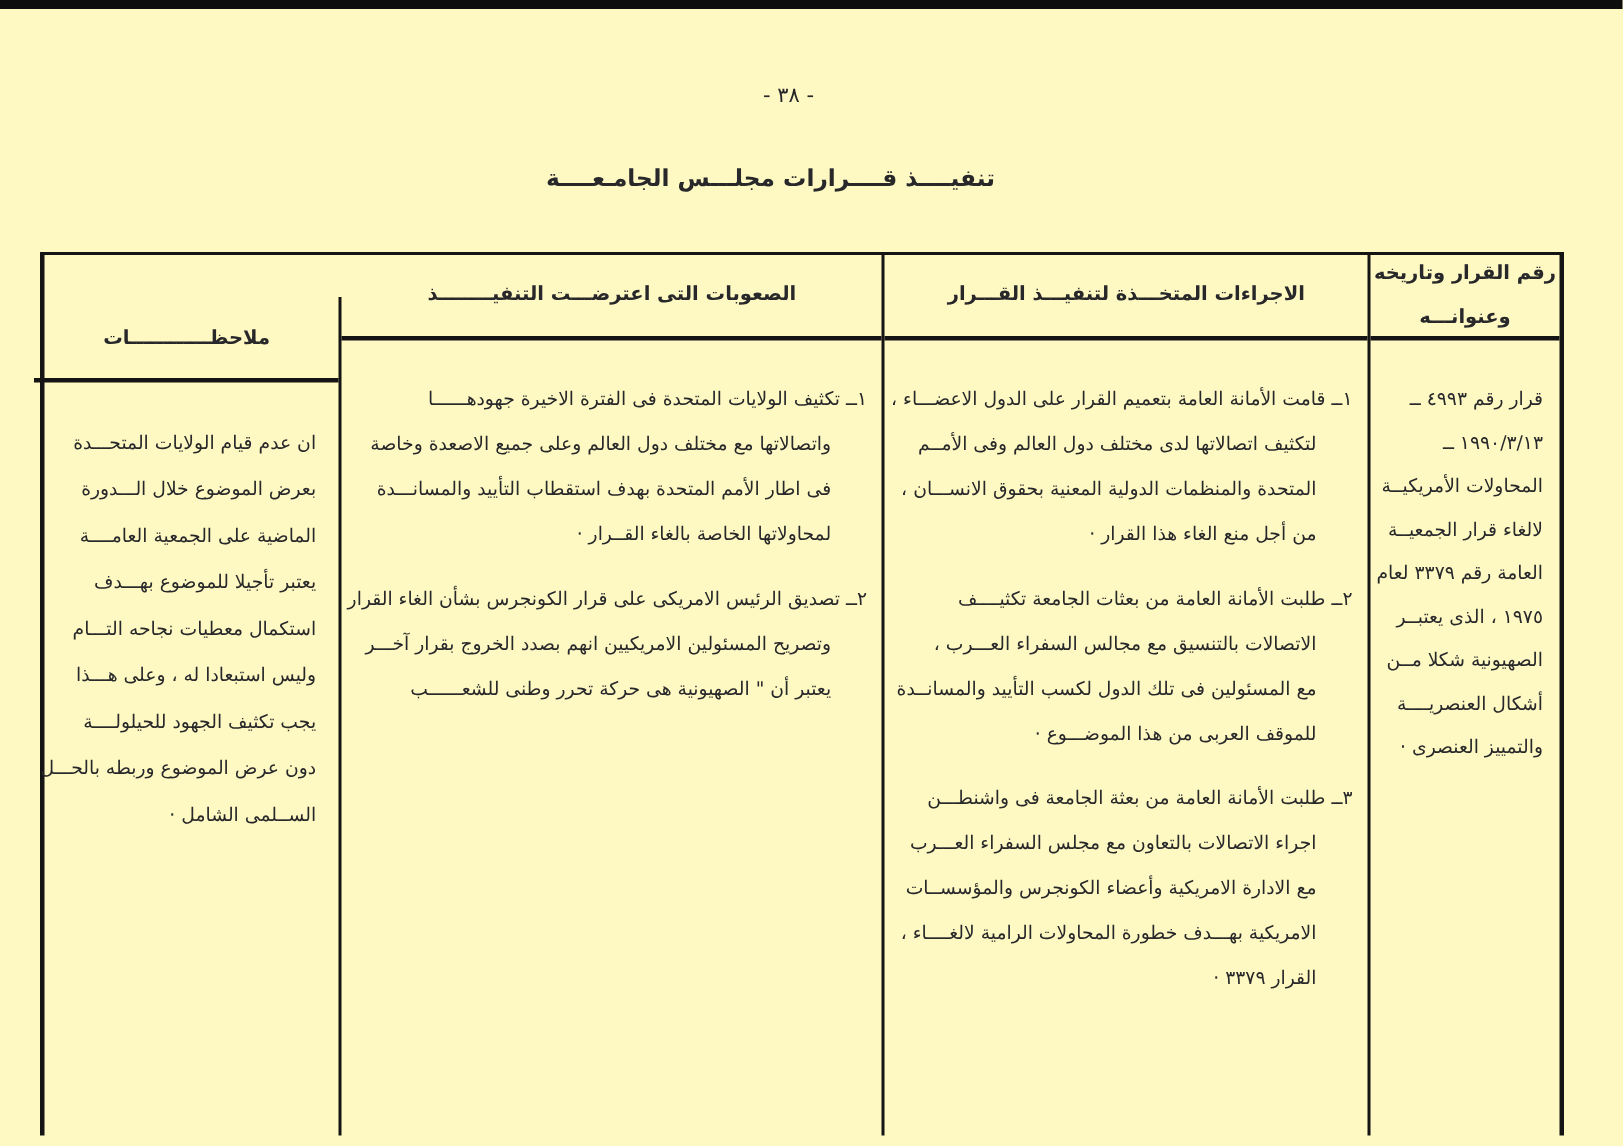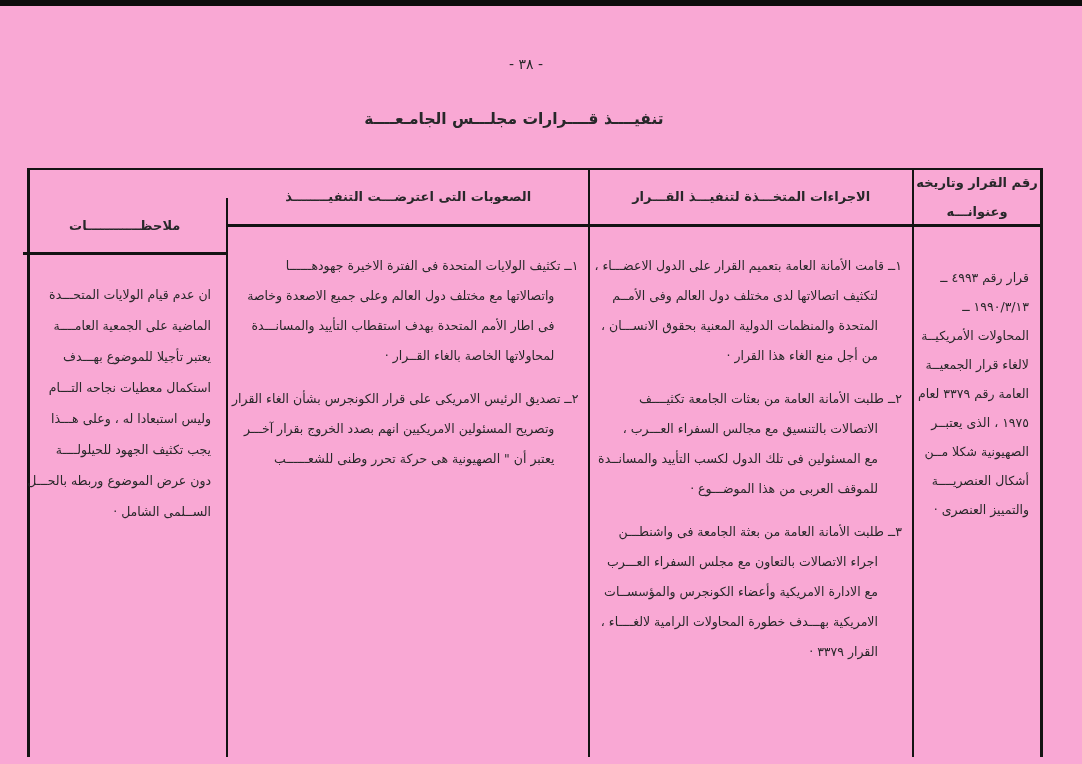--- a/index.html
+++ b/index.html
@@ -1,18 +1,18 @@
 <!DOCTYPE html>
 <html lang="ar"><head>
 <meta charset="utf-8">
 <style>
   html,body{margin:0;padding:0;background:#e8e8e8;}
   .page{
     position:relative;width:1082px;height:764px;margin:0 auto;
-    background:#f9a8d4;overflow:hidden;direction:rtl;
+    background:#fef9c3;overflow:hidden;direction:rtl;
     font-family:"DejaVu Sans",sans-serif;color:#28282a;
   }
   .topbar{position:absolute;top:0;left:0;width:100%;height:6px;background:#0d0d0d;}
   .pagenum{
     position:absolute;top:56px;left:0;right:0;text-align:center;
     font-size:14px;letter-spacing:2px;transform:translateX(-15px);
   }
   .doc-title{
     position:absolute;top:110px;left:0;right:0;text-align:center;
     font-size:15.5px;font-weight:bold;transform:translateX(-27px);
@@ -21,21 +21,21 @@
   .table{
     position:absolute;top:168px;left:27px;width:1016px;bottom:7px;
     display:flex;box-sizing:border-box;
     border:2px solid #141414;border-bottom:none;border-right-width:3px;border-left-width:3px;
   }
   .col{display:flex;flex-direction:column;box-sizing:border-box;flex-shrink:1;}
   .col-res{flex:0 1 139px;}
   .col-act{flex:0 1 308px;border-left:2px solid #141414;}
   .col-dif{flex:0 1 350px;border-left:2px solid #141414;}
   .col-not{flex:0 1 219px;border-left:2px solid #141414;margin-top:28px;}
-  .col-res{border-left:2px solid #141414;border-left-width:0;gap:12px;}
+  .col-res{border-left:2px solid #141414;border-left-width:0;}
   .col-res{border-left:none;}
   .col-act,.col-dif,.col-not{border-left:none;border-right:2px solid #141414;}
   .th{
     height:54px;flex:0 0 54px;border-bottom:3px solid #141414;
     display:flex;flex-direction:column;align-items:center;justify-content:center;
     font-weight:bold;font-size:13px;line-height:17px;text-align:center;
   }
   .td{flex:1 1 auto;padding:24px 10px 0 4px;font-size:12.5px;overflow:hidden;}
   .tline{white-space:nowrap;text-align:right;line-height:30px;}
   .col-res .td{padding-right:11px;}
@@ -120,20 +120,21 @@
           </div>
         </div>
     </div>
 
     <div class="col col-not">
       <div class="th">
           <div class="tline">ملاحظــــــــــــات</div>
         </div>
       <div class="td">
           <div class="tline">ان عدم قيام الولايات المتحـــدة</div>
+          <div class="tline">بعرض الموضوع خلال الـــدورة</div>
           <div class="tline">الماضية على الجمعية العامــــة</div>
           <div class="tline">يعتبر تأجيلا للموضوع بهـــدف</div>
           <div class="tline">استكمال معطيات نجاحه التـــام</div>
           <div class="tline">وليس استبعادا له ،  وعلى هـــذا</div>
           <div class="tline">يجب تكثيف الجهود للحيلولــــة</div>
           <div class="tline">دون عرض الموضوع وربطه بالحـــل</div>
           <div class="tline">الســلمى الشامل ·</div>
         </div>
     </div>
 

